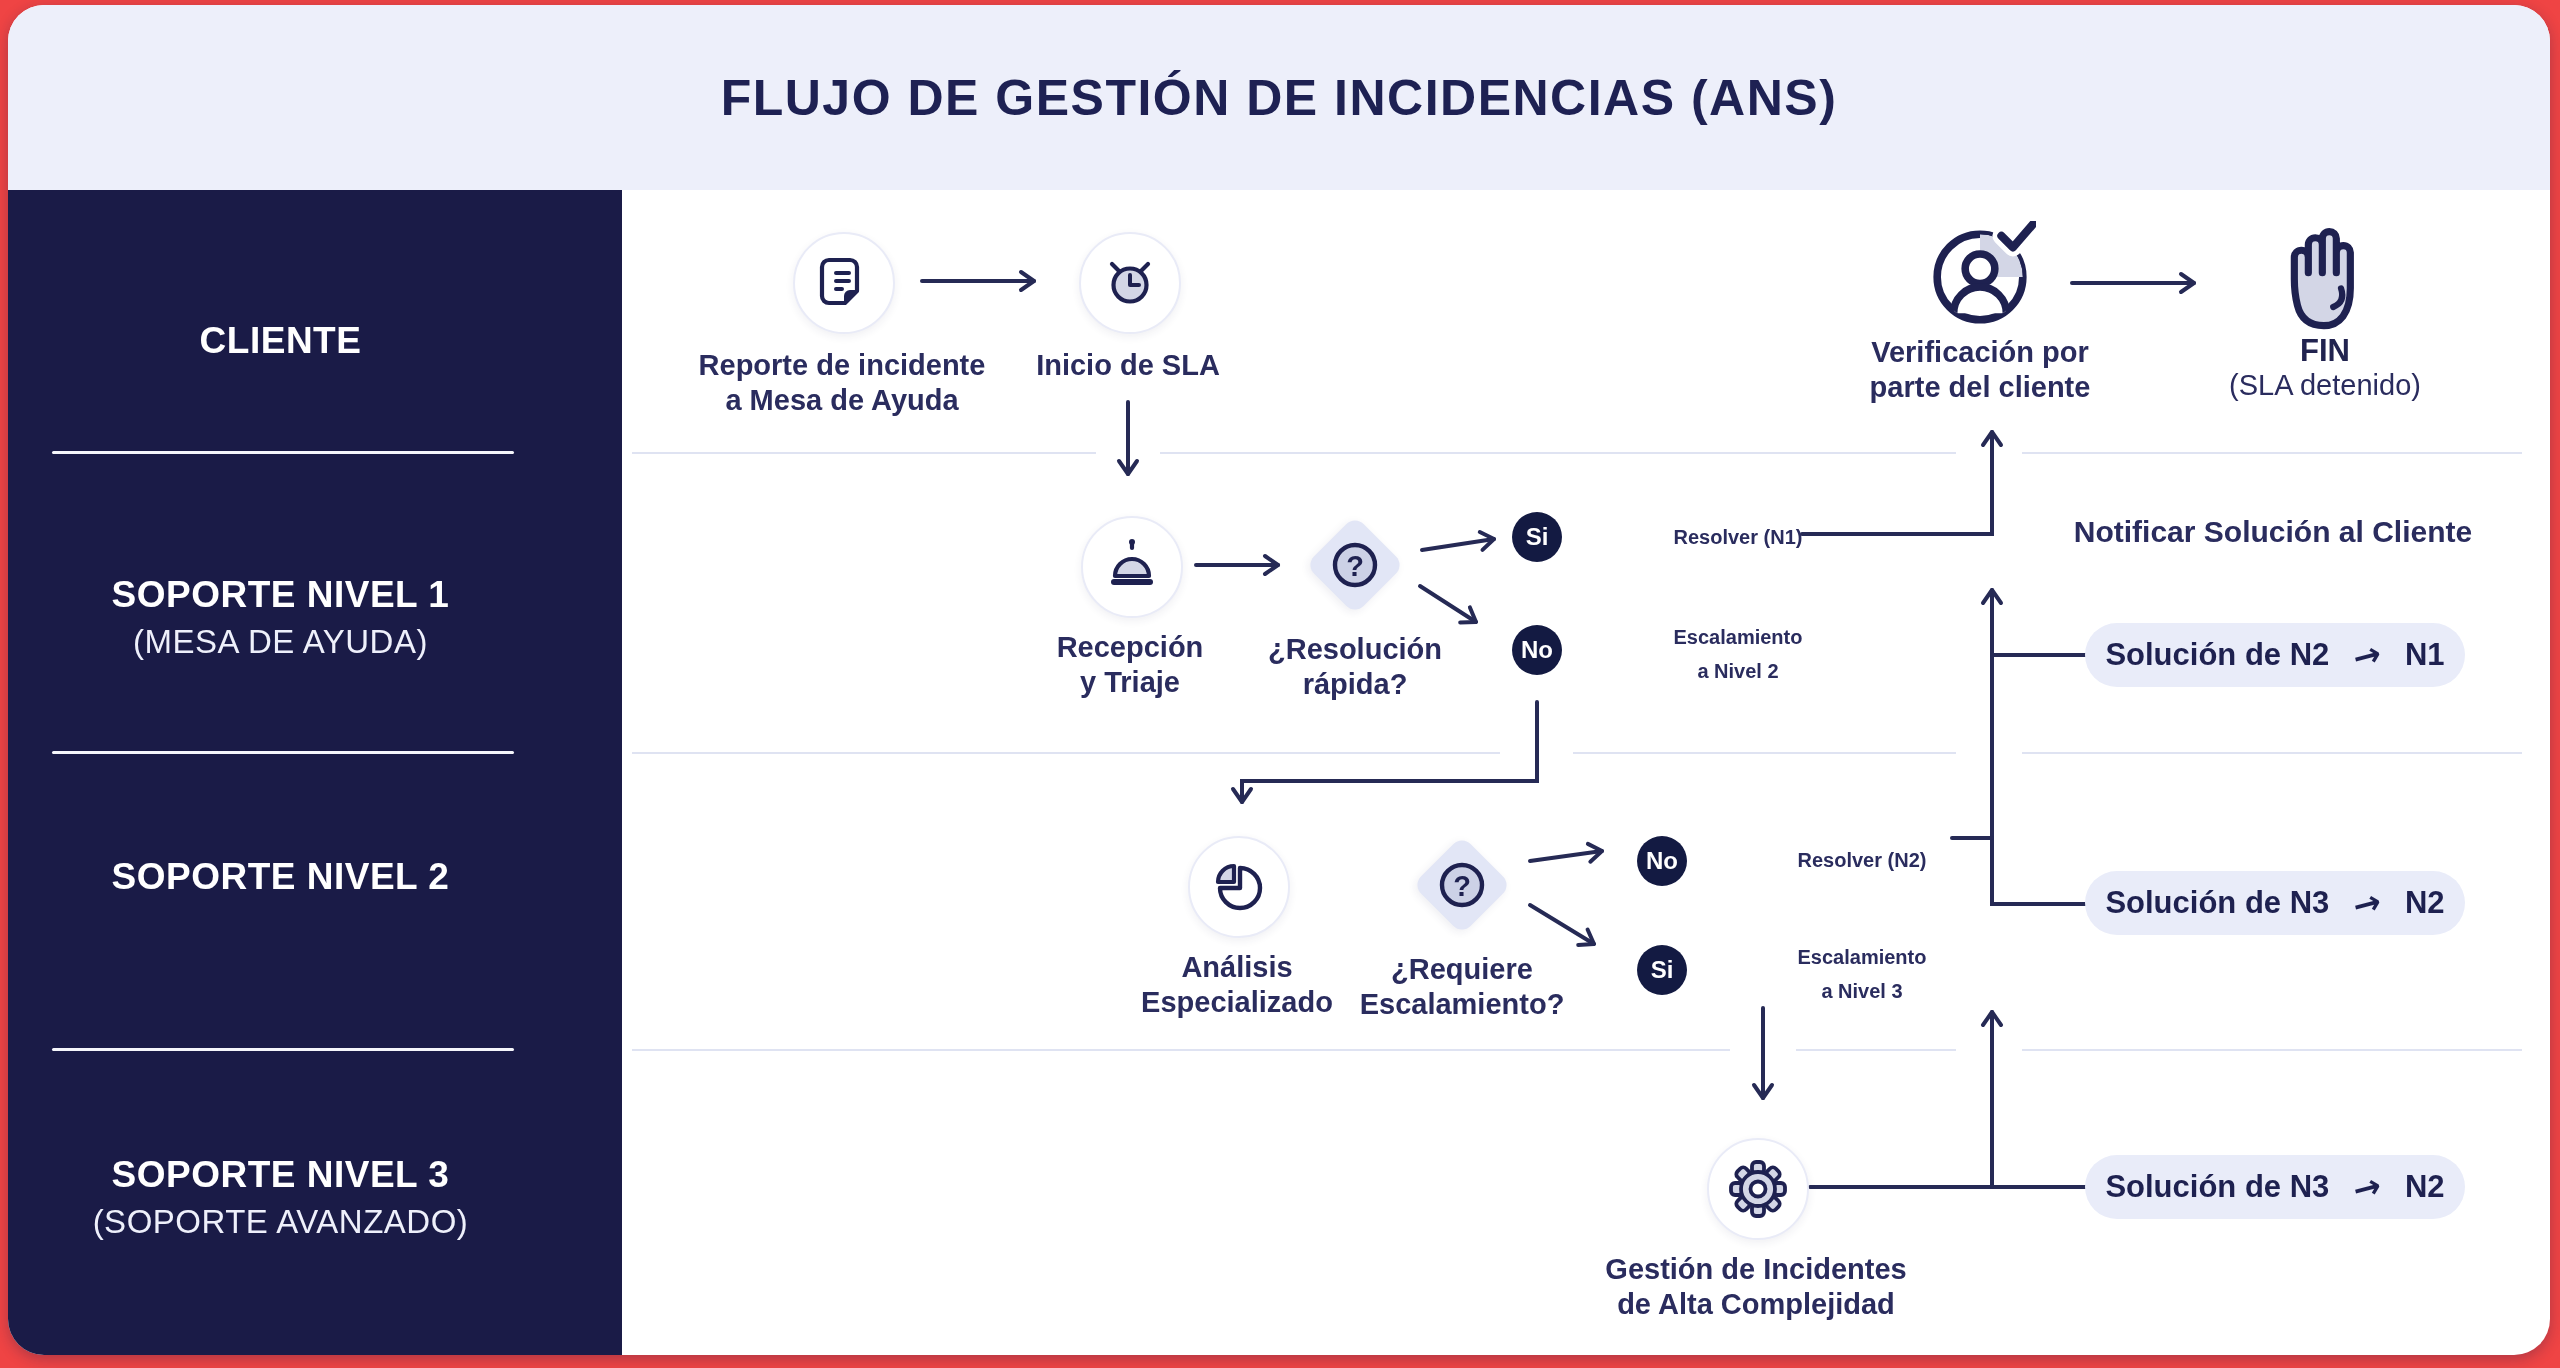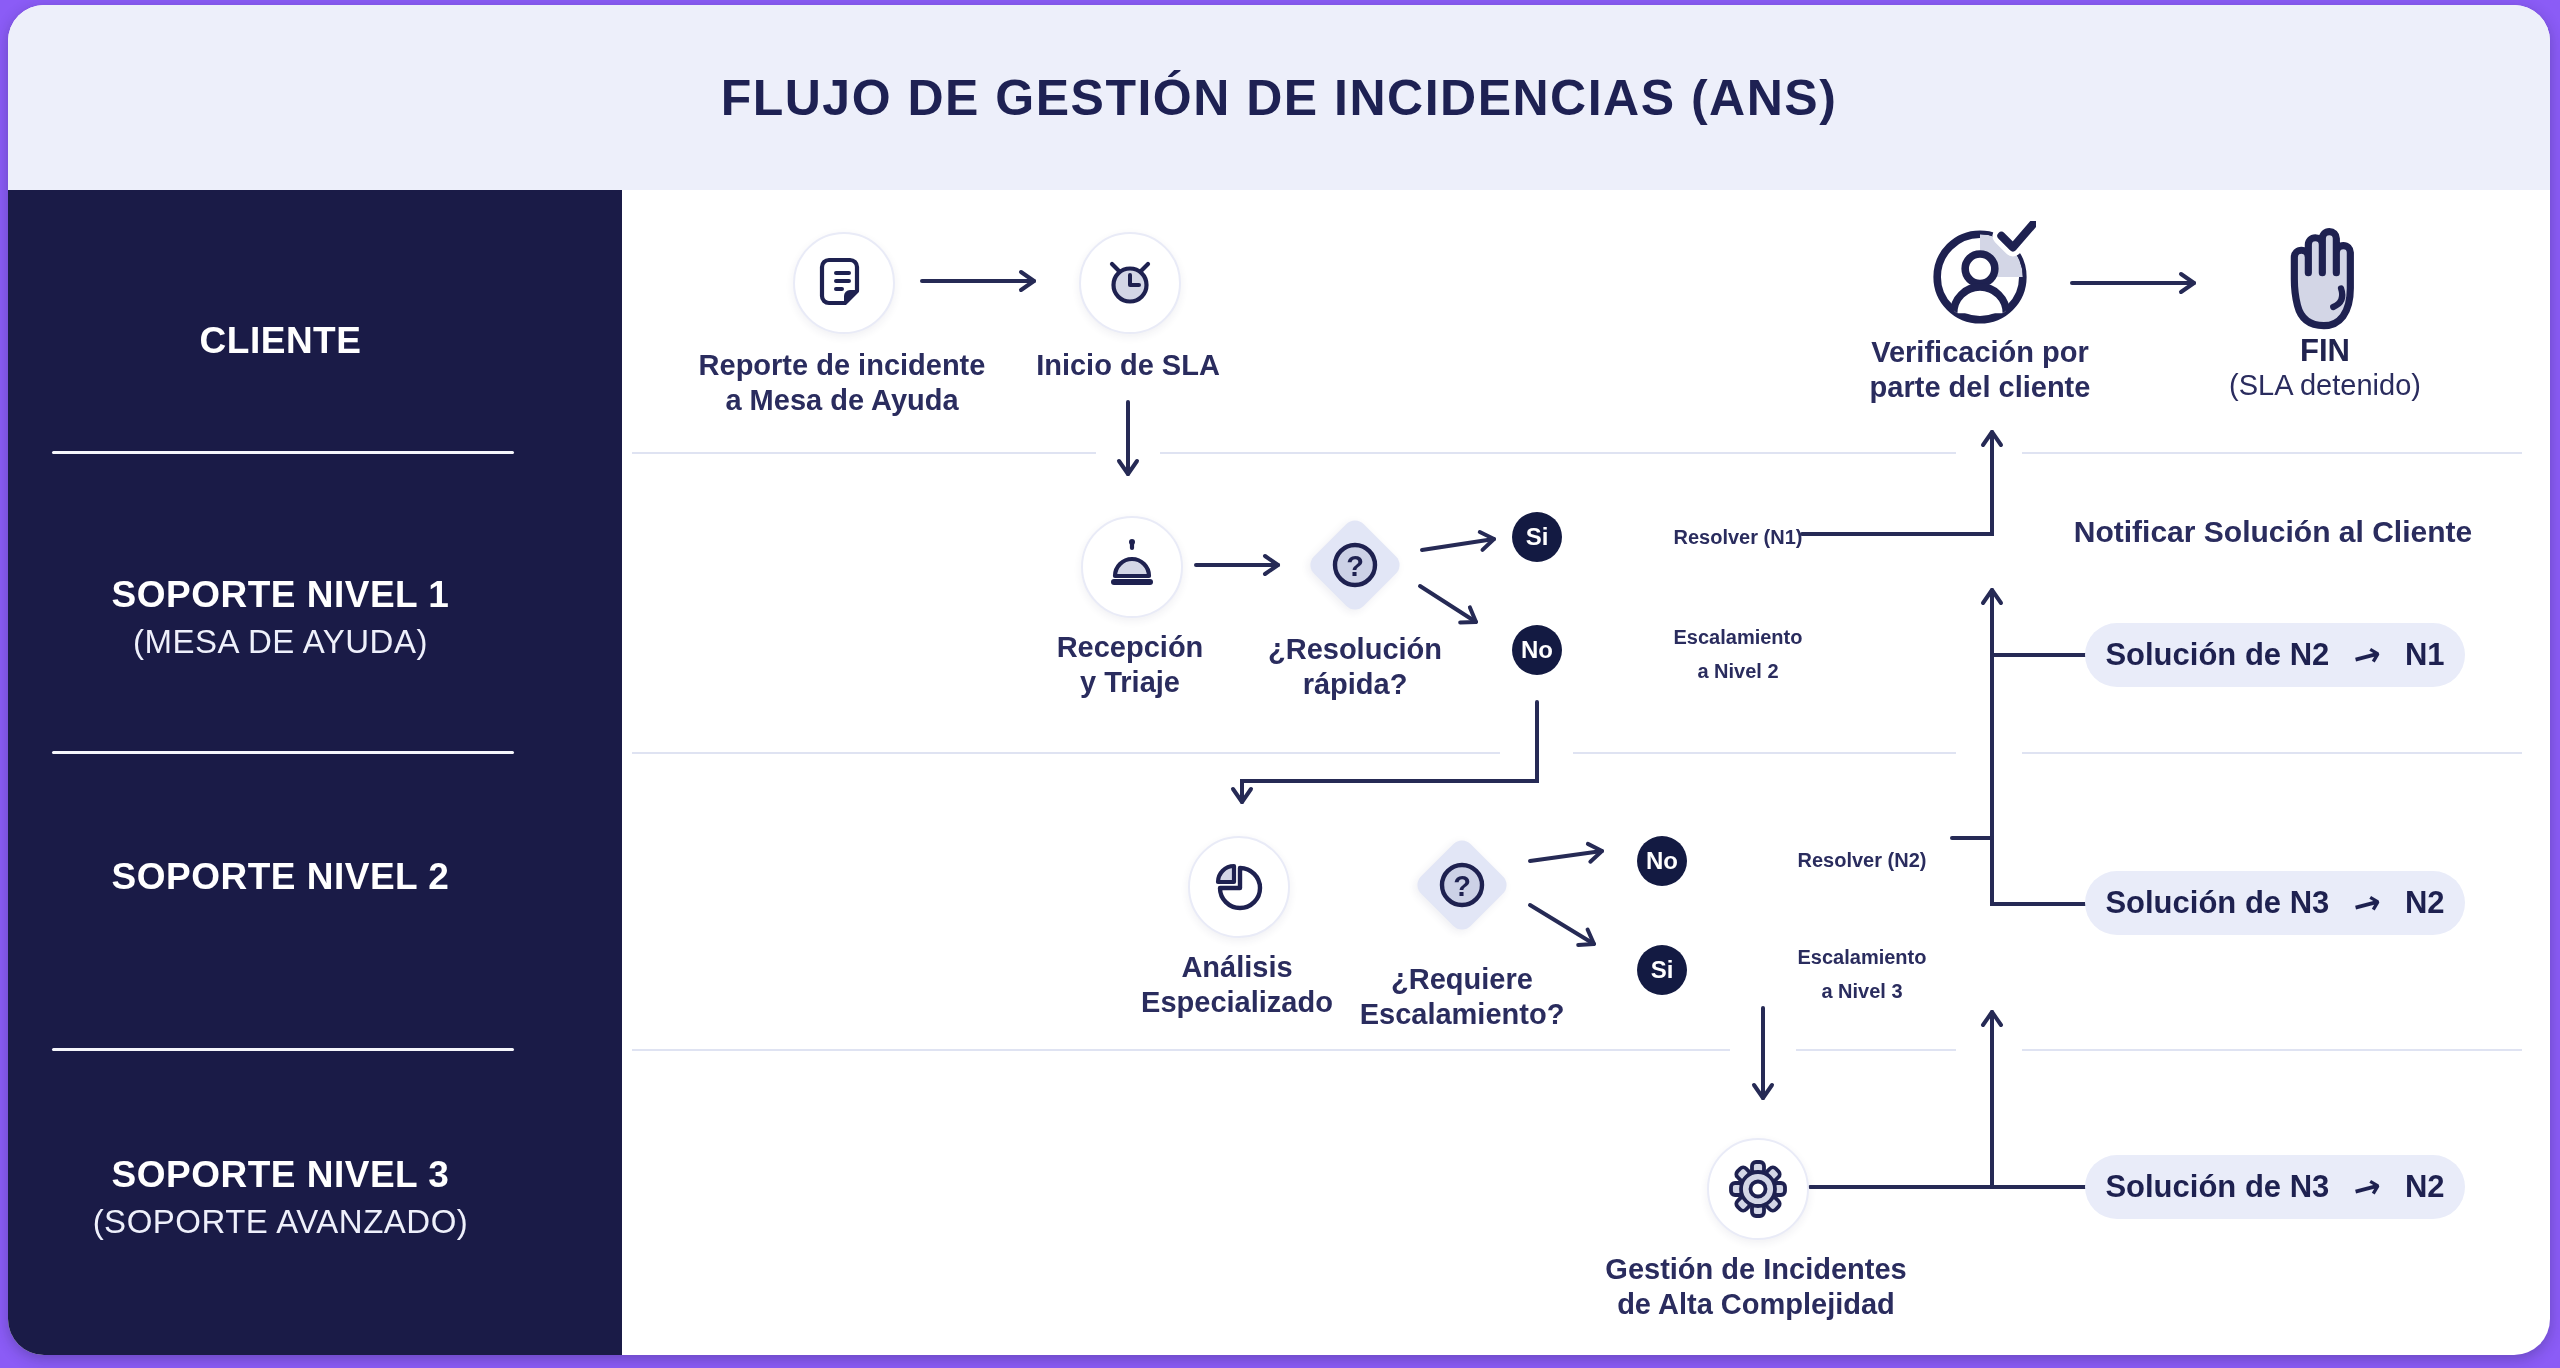--- a/index.html
+++ b/index.html
@@ -1,17 +1,17 @@
 <!DOCTYPE html>
 <html><head>
 <meta charset="utf-8">
 <style>
   html,body{margin:0;padding:0;background:#f3f4f9;}
   .page{position:relative;width:2560px;height:1368px;overflow:hidden;
-        font-family:"Liberation Sans","DejaVu Sans",sans-serif;background:#8b5cf6;}
+        font-family:"Liberation Sans","DejaVu Sans",sans-serif;background:#ef4444;}
   .abs{position:absolute;}
   .card{left:8px;top:5px;width:2542px;height:1350px;background:#ffffff;border-radius:36px;
         box-shadow:0 4px 14px rgba(30,30,70,0.30);}
   .header-band{left:8px;top:5px;width:2542px;height:185px;background:#edeffa;
                border-radius:36px 36px 0 0;display:flex;align-items:center;justify-content:center;}
   .title{color:#1e2153;font-size:50px;font-weight:800;letter-spacing:1.5px;}
   .sidebar{left:8px;top:190px;width:614px;height:1165px;background:#1a1b47;border-radius:0 0 0 36px;}
   .side-div{height:3px;background:#f5f6fb;border-radius:2px;}
   .lane-label{left:8px;width:545px;text-align:center;color:#ffffff;}
   .lane-label .main{font-size:37px;font-weight:800;letter-spacing:0.5px;line-height:50px;display:block;}
@@ -215,21 +215,21 @@
     <span>Especializado</span>
   </div>
 
   <div class="abs diamond-wrap" style="left:1414px;top:837px;">
     <div class="diamond-sq"></div>
     <svg class="qmark" width="60" height="60" viewBox="-30 -30 60 60">
       <circle r="20" fill="#ccd1e6" stroke="#1e2150" stroke-width="4.4"></circle>
       <text y="10.5" text-anchor="middle" font-size="29" font-weight="bold" fill="#1e2150">?</text>
     </svg>
   </div>
-  <div class="abs lbl" style="left:1312px;top:952px;width:300px;margin-top:10px;">
+  <div class="abs lbl" style="left:1312px;top:952px;width:300px;">
     <span>¿Requiere</span><br>
     <span>Escalamiento?</span>
   </div>
 
   <div class="abs badge" style="left:1637px;top:836px;">
     <span>No</span>
   </div>
   <div class="abs lbl-left" style="left:1712px;top:843px;width:300px;">
     <span>Resolver (N2)</span>
   </div>

